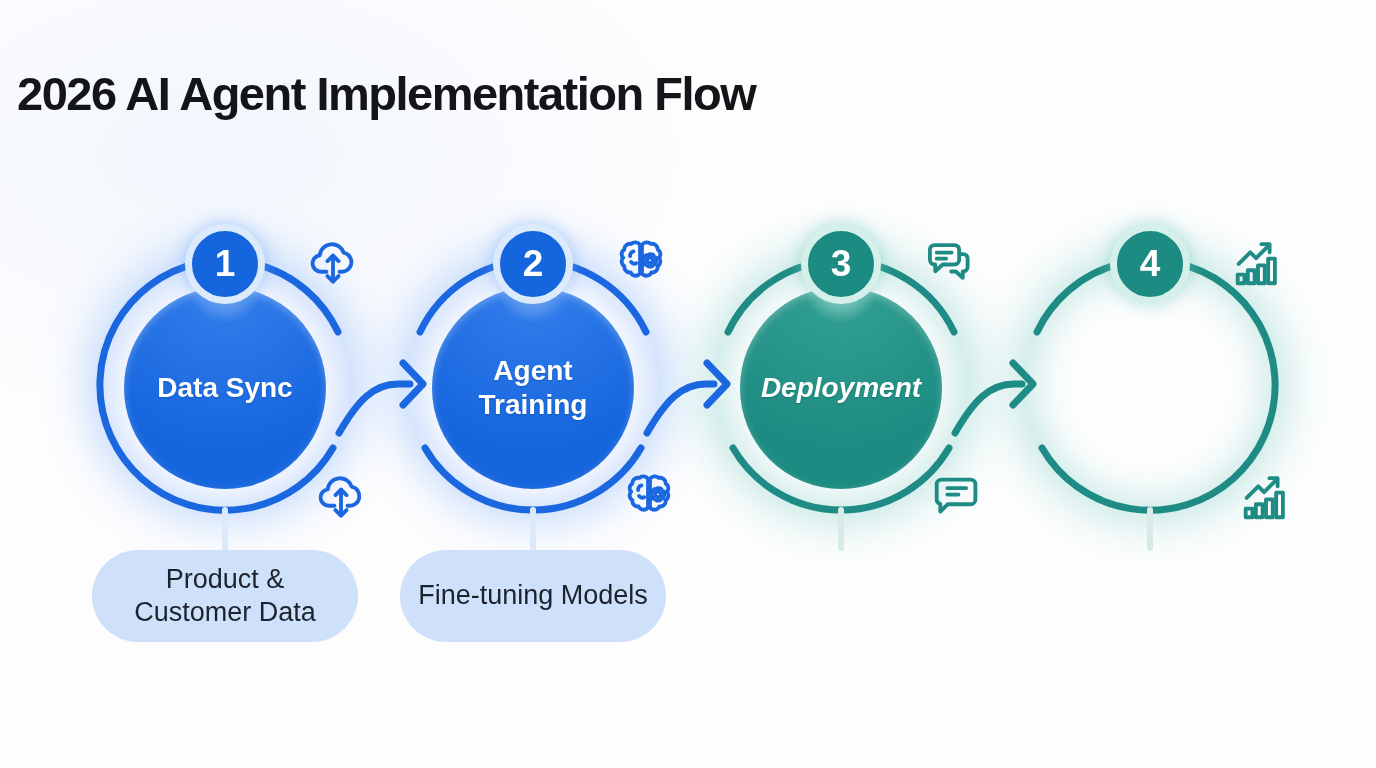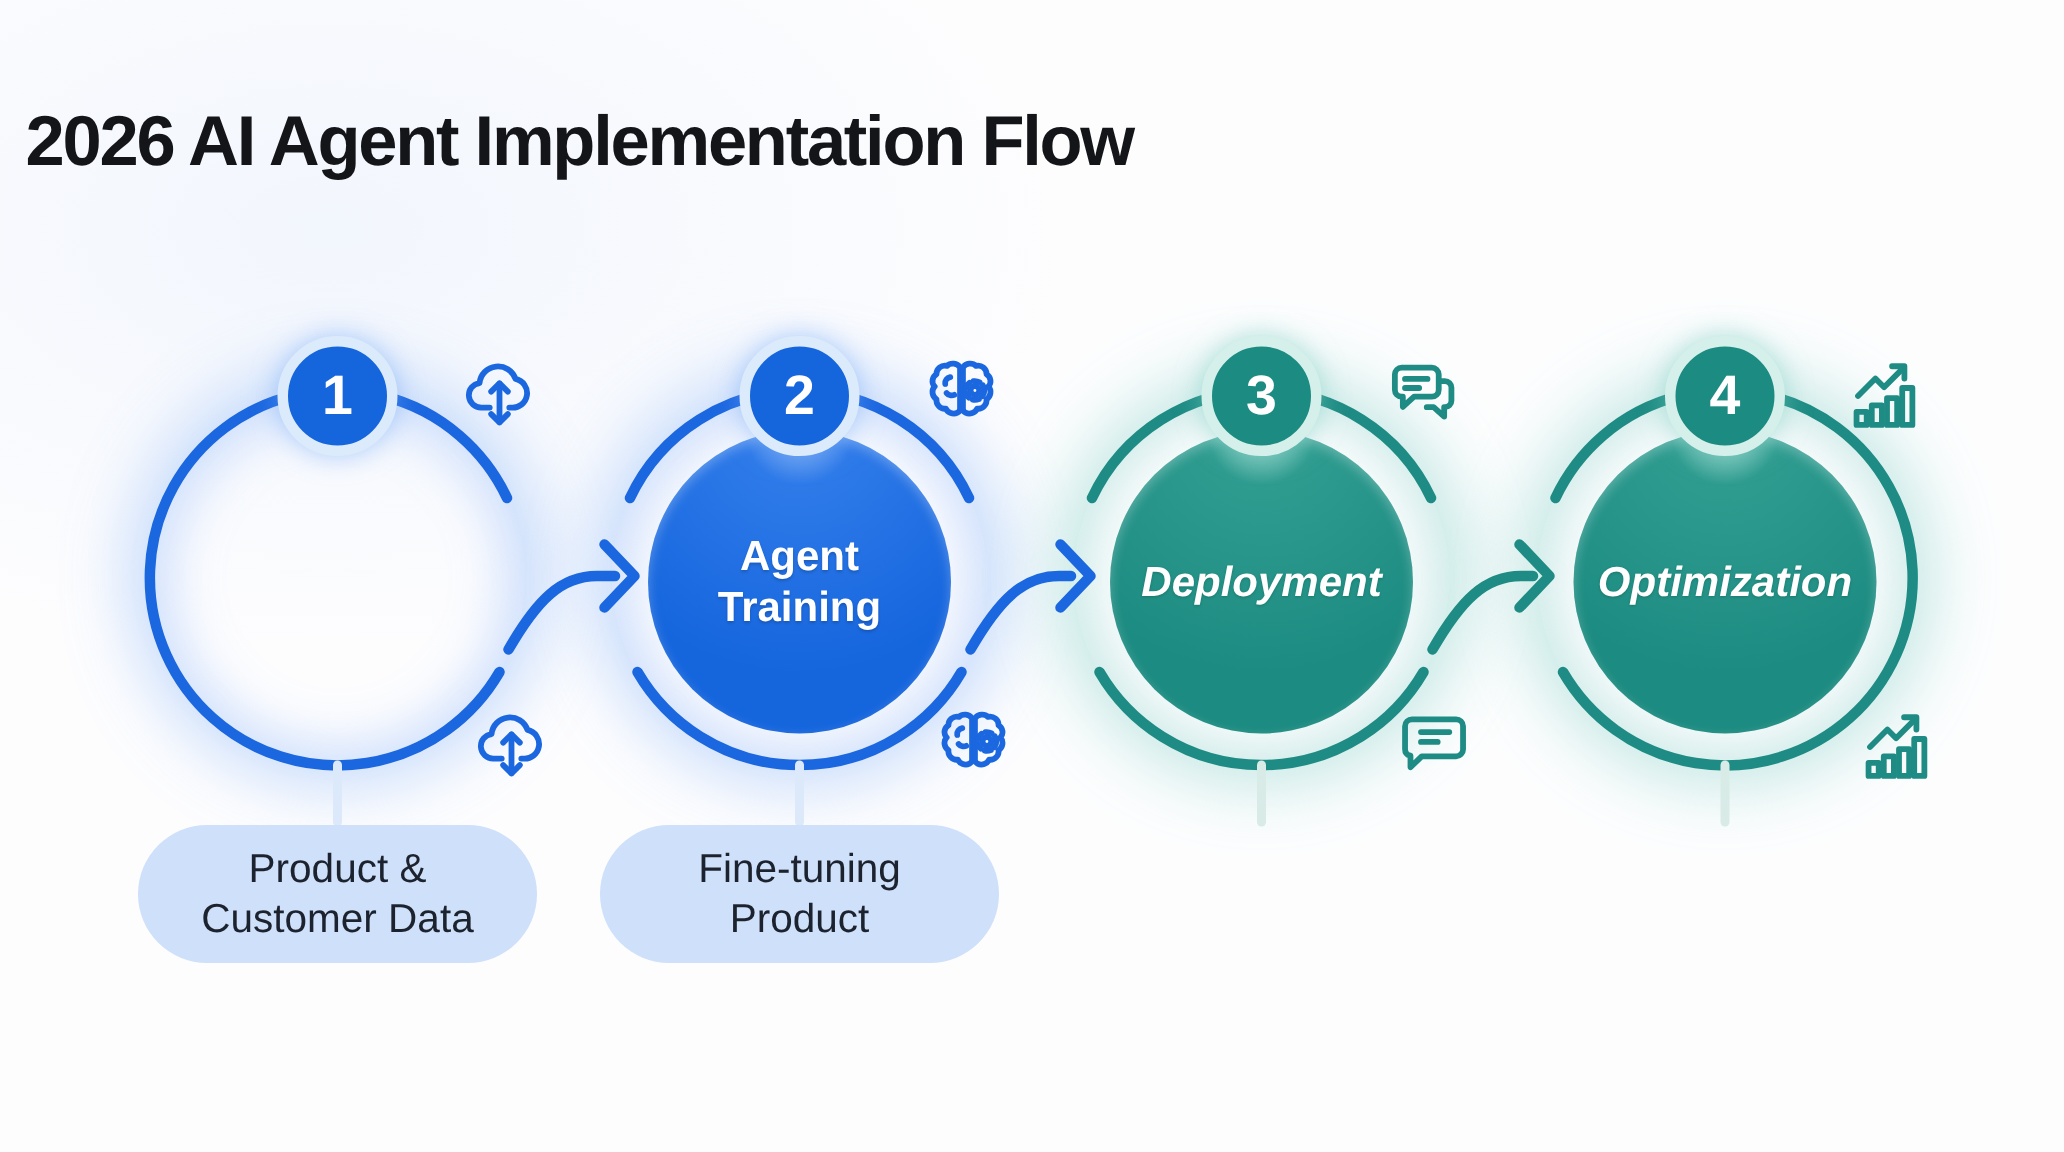--- a/index.html
+++ b/index.html
@@ -131,20 +131,23 @@
       <path d="M647 433 C666 400 682 384 706 384 L714 384"></path>
       <path d="M707 363 L727 384 L707 405"></path>
     </g>
     <g class="lineart stroke-teal">
       <path d="M955 433 C974 400 990 384 1014 384 L1022 384"></path>
       <path d="M1013 363 L1033 384 L1013 405"></path>
     </g>
   </svg>
 
   <div class="step p1 theme-blue">
+    <div class="node">
+      <div class="node-label">Data Sync</div>
+    </div>
     <div class="badge">1</div>
     <div class="icon top"><svg viewBox="0 0 24 24">
           <use href="#icon-cloud-sync"></use>
         </svg></div>
     <div class="icon bottom"><svg viewBox="0 0 24 24">
           <use href="#icon-cloud-sync"></use>
         </svg></div>
     <div class="connector"></div>
     <div class="pill">Product &amp; Customer Data</div>
   </div>
@@ -154,41 +157,38 @@
       <div class="node-label">Agent Training</div>
     </div>
     <div class="badge">2</div>
     <div class="icon top"><svg viewBox="0 0 24 24">
           <use href="#icon-brain-gear"></use>
         </svg></div>
     <div class="icon bottom"><svg viewBox="0 0 24 24">
           <use href="#icon-brain-gear"></use>
         </svg></div>
     <div class="connector"></div>
-    <div class="pill">Fine-tuning Product</div>
+    <div class="pill">Fine-tuning Models</div>
   </div>
 
   <div class="step p3 theme-teal">
     <div class="node">
       <div class="node-label">Deployment</div>
     </div>
     <div class="badge">3</div>
     <div class="icon top"><svg viewBox="0 0 24 24">
           <use href="#icon-chat-bubbles"></use>
         </svg></div>
     <div class="icon bottom"><svg viewBox="0 0 24 24">
           <use href="#icon-chat-note"></use>
         </svg></div>
     <div class="connector"></div>
   </div>
 
   <div class="step p4 theme-teal">
-    <div class="node">
-      <div class="node-label">Optimization</div>
-    </div>
     <div class="badge">4</div>
     <div class="icon top"><svg viewBox="0 0 24 24">
           <use href="#icon-growth-chart"></use>
         </svg></div>
     <div class="icon bottom"><svg viewBox="0 0 24 24">
           <use href="#icon-growth-chart"></use>
         </svg></div>
     <div class="connector"></div>
   </div>
 

